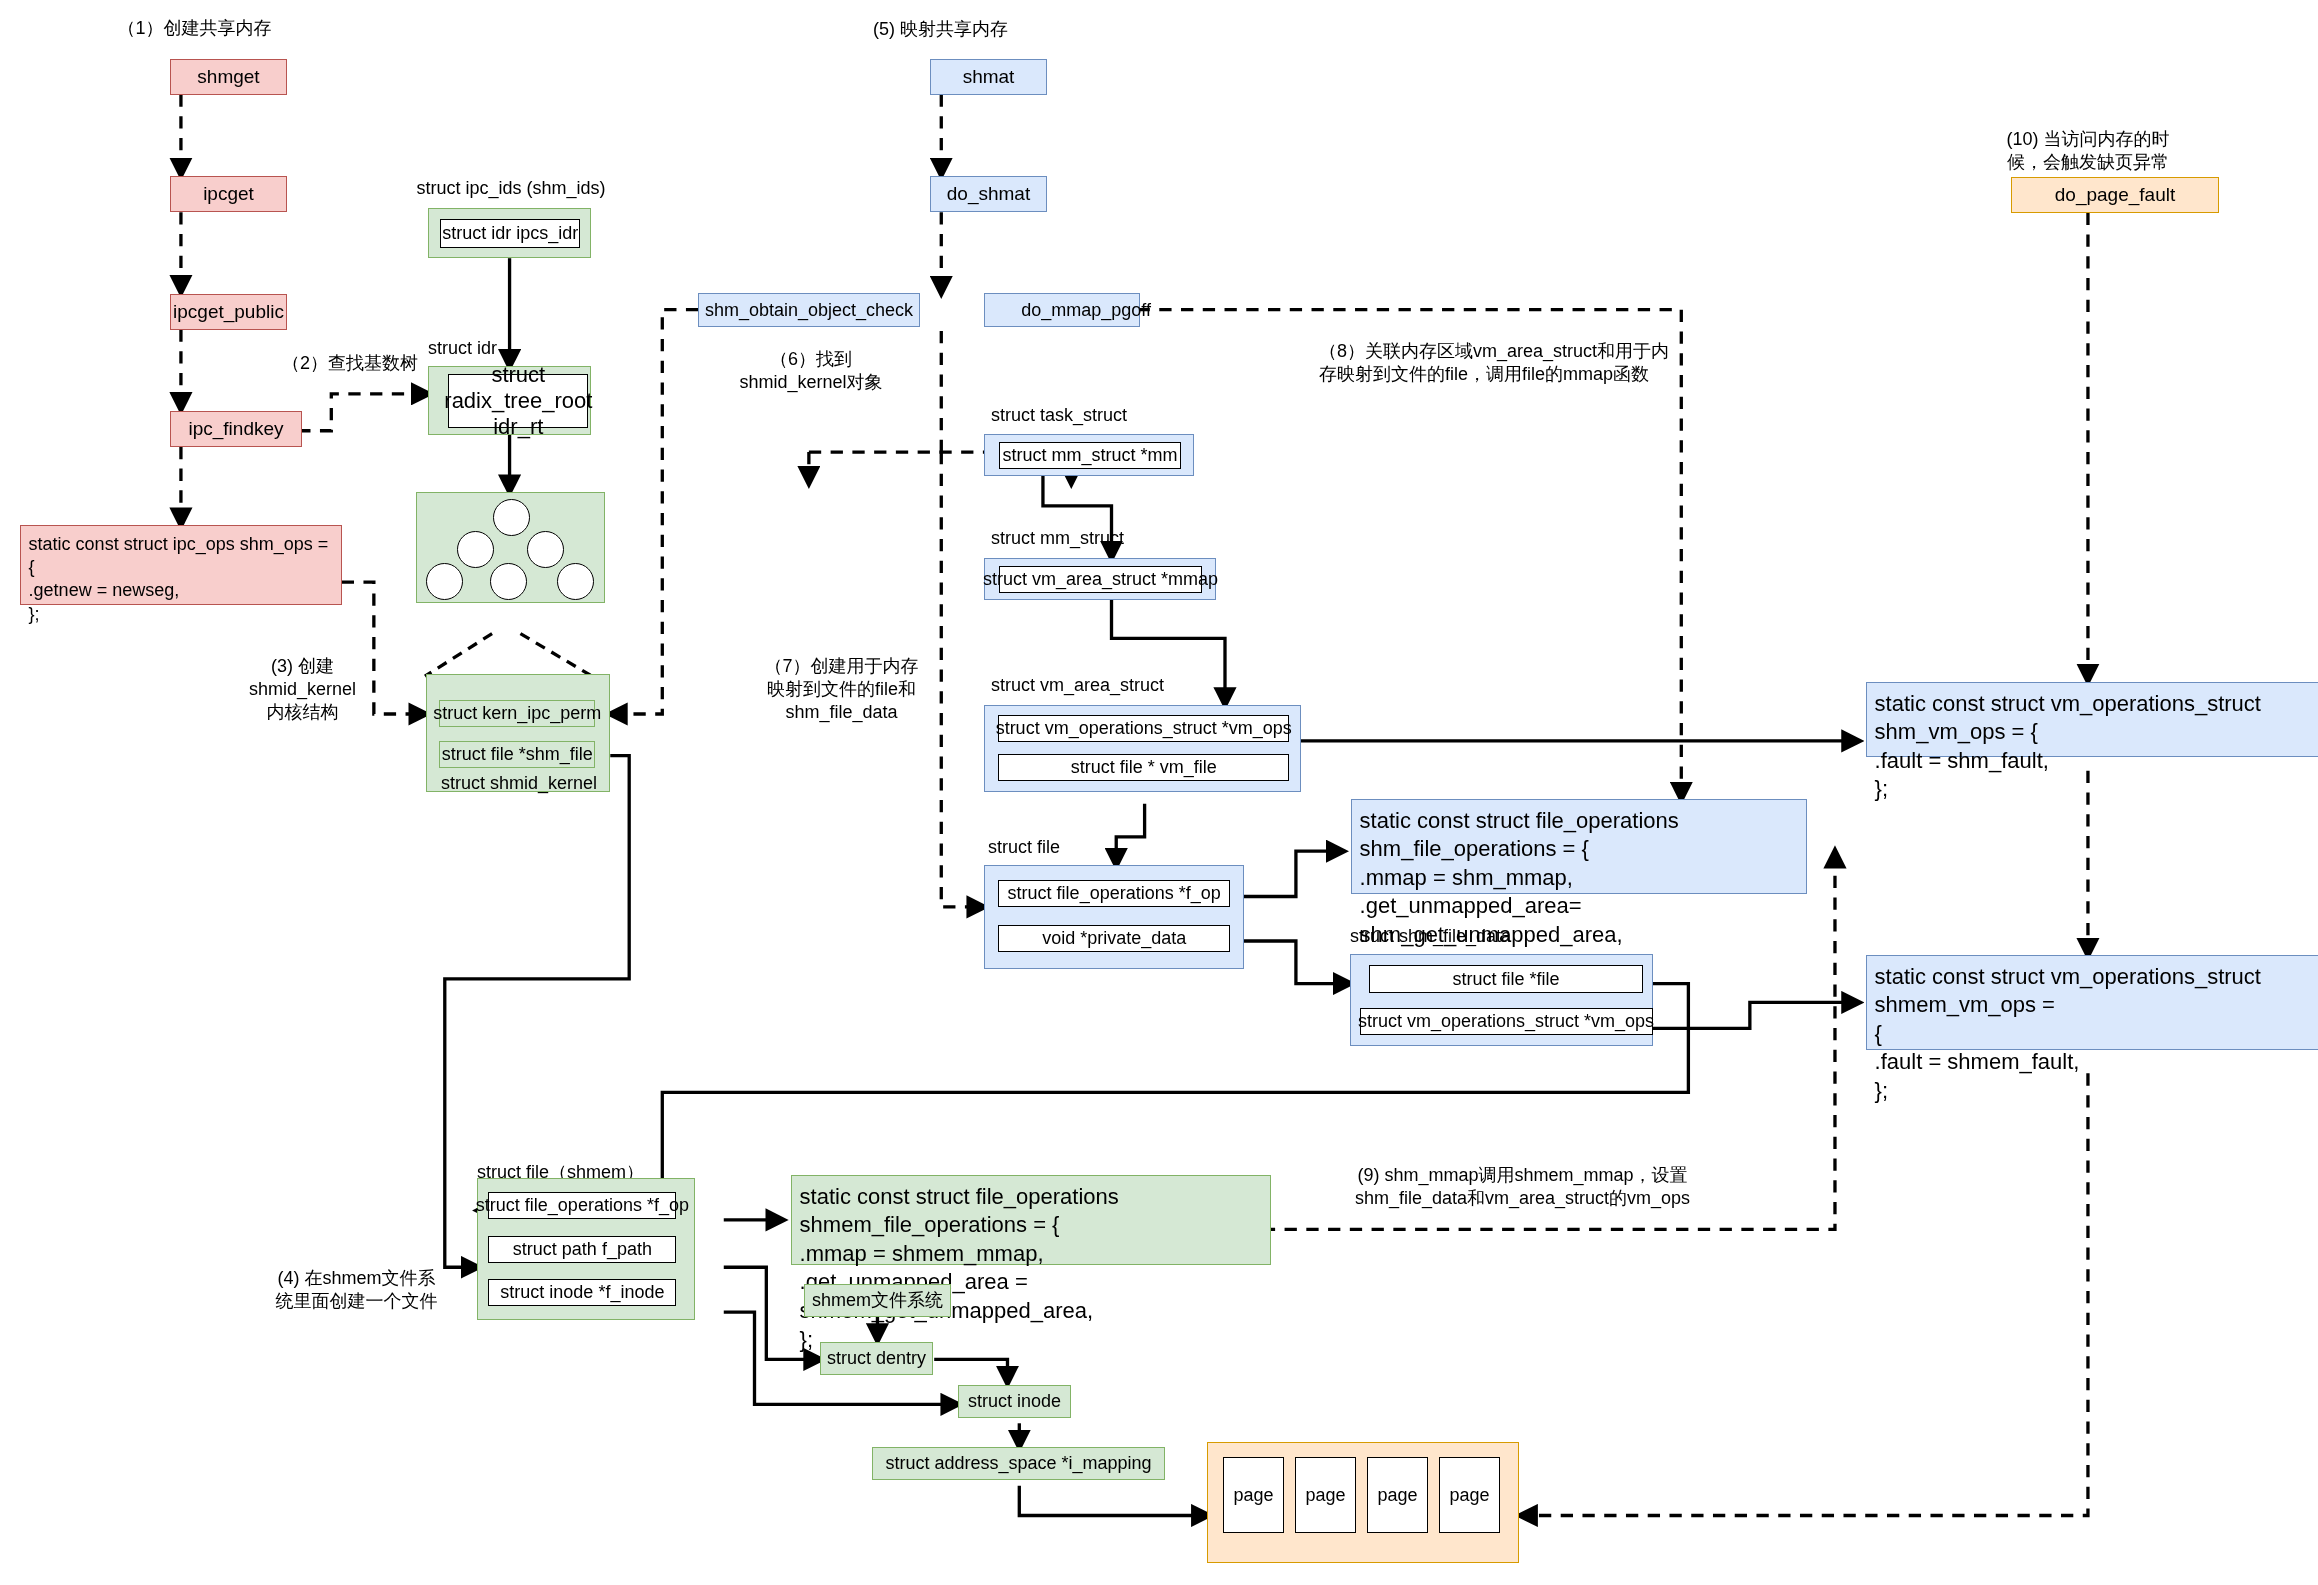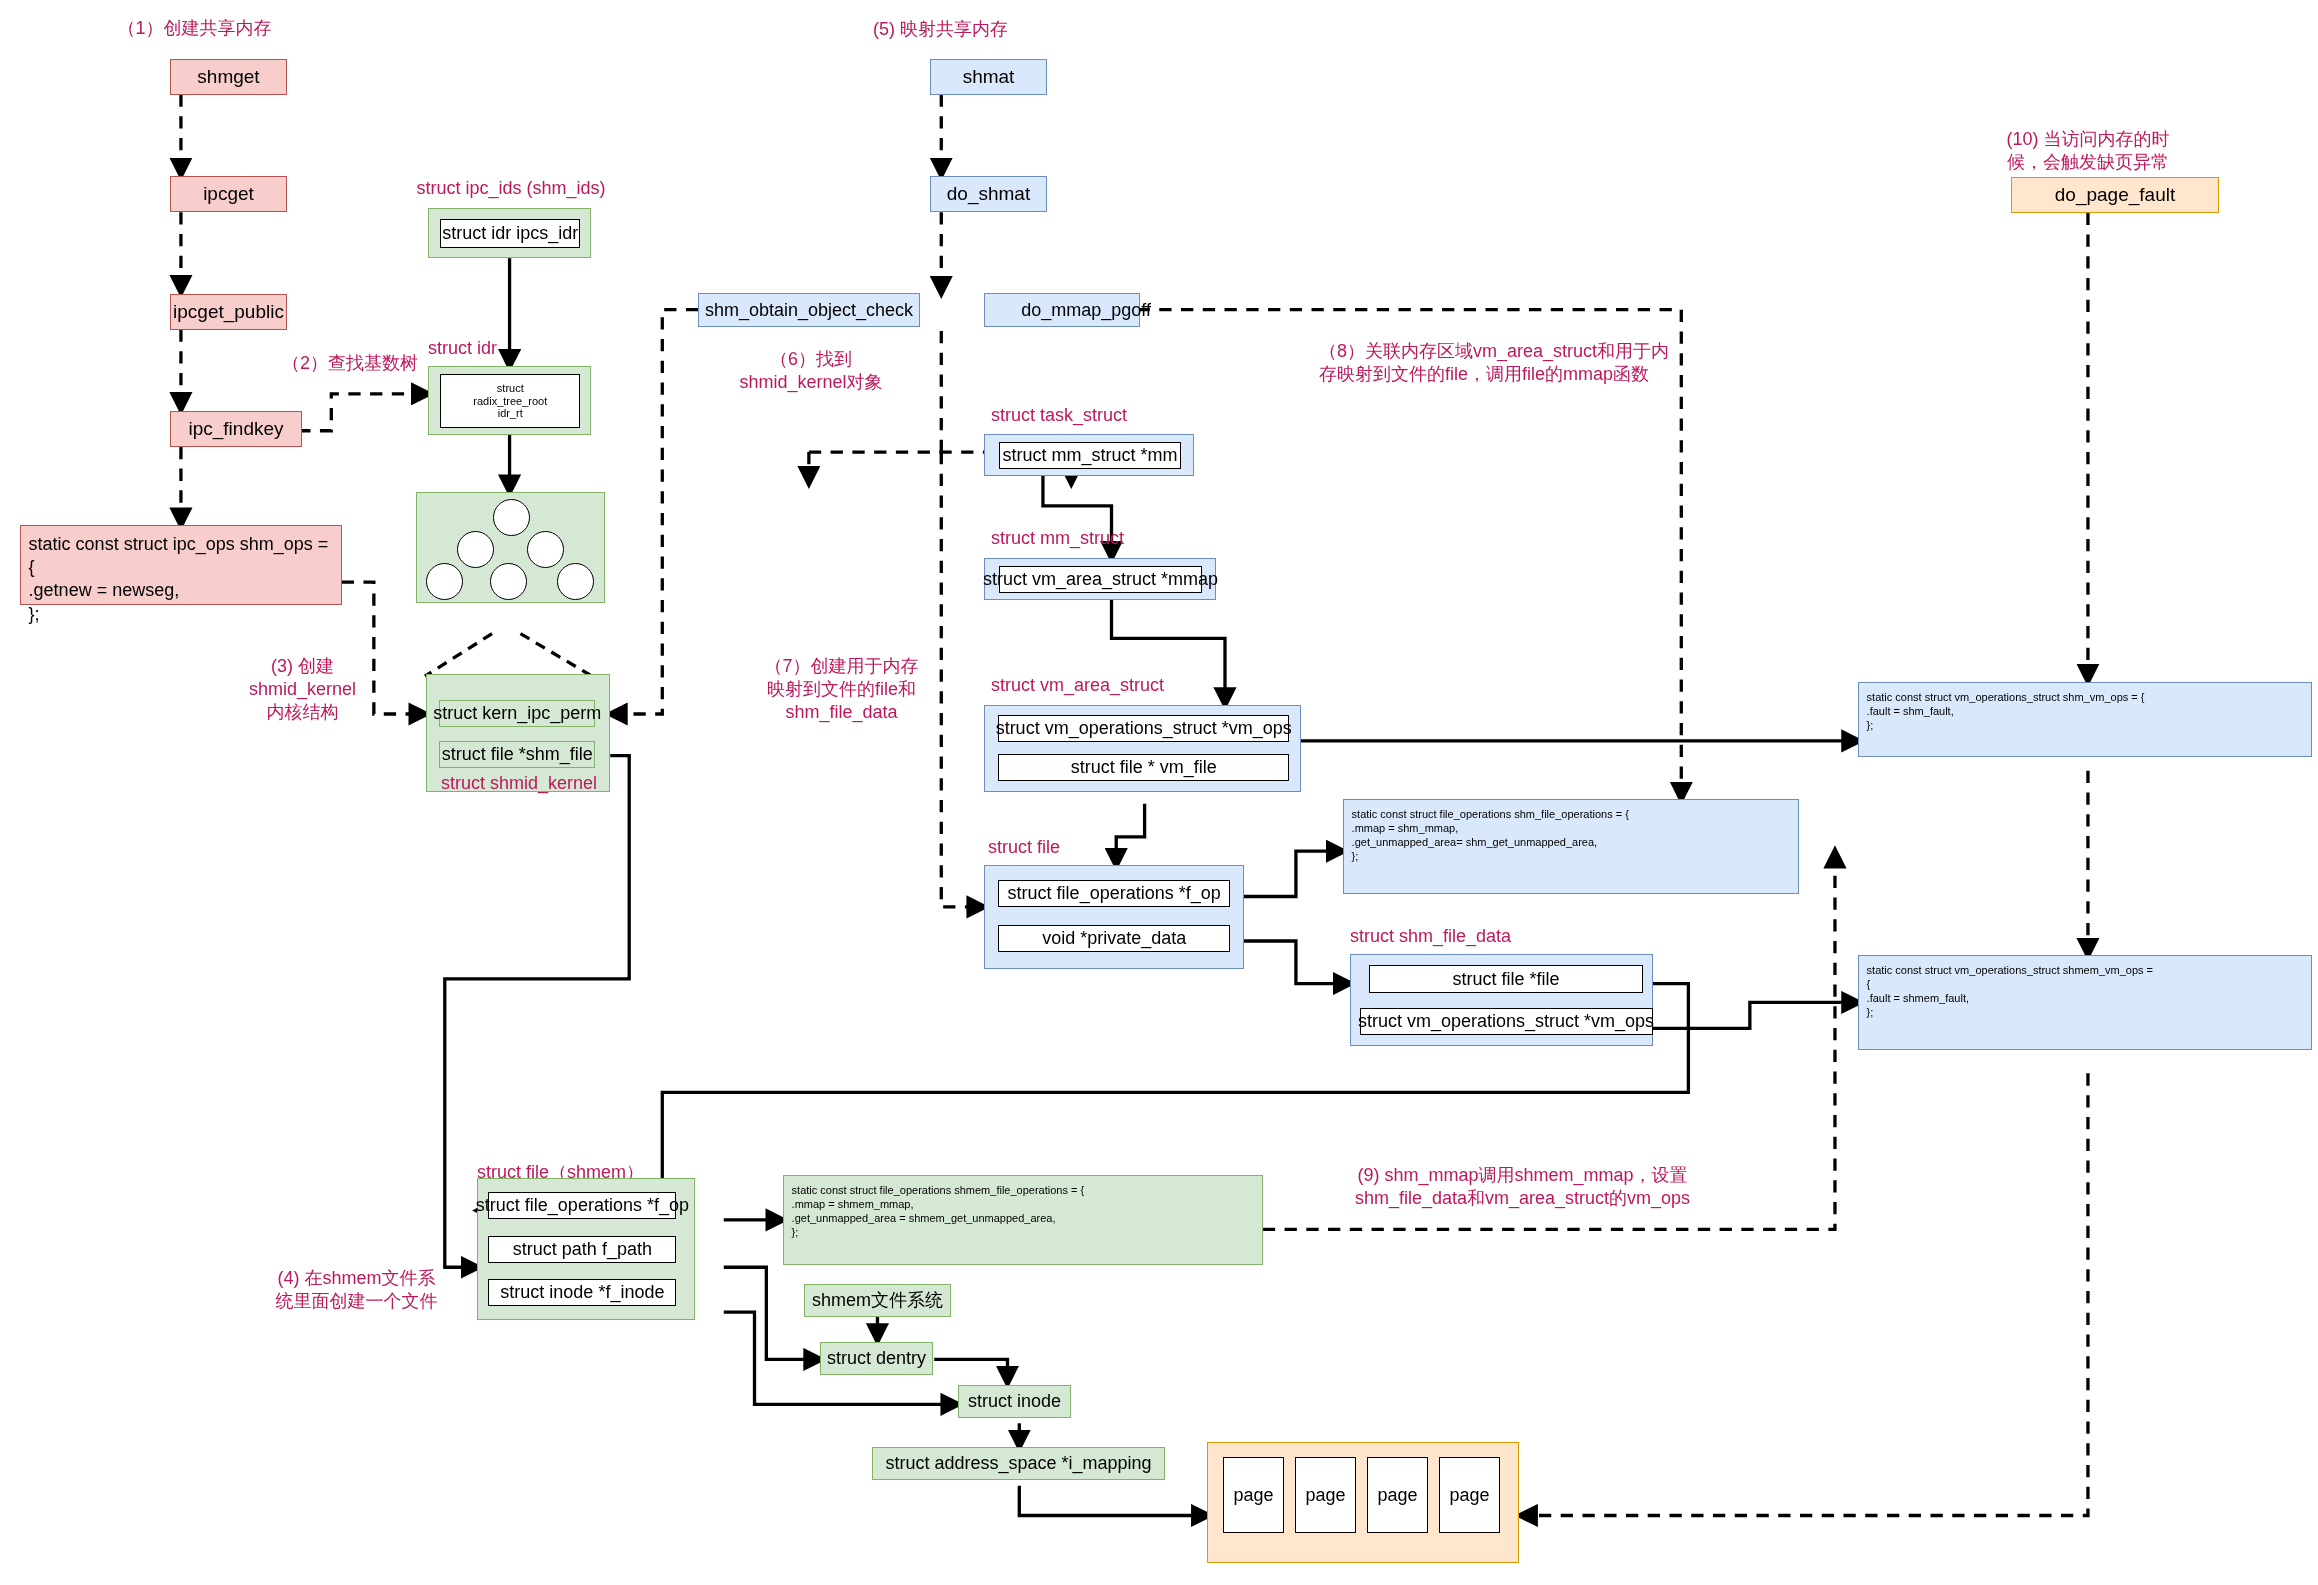--- a/index.html
+++ b/index.html
@@ -75,34 +75,34 @@
     padding:6.6px 7.6px 4.7px 7.6px;
     white-space:pre-line;
     line-height:1.30;
   }
   
   .caption{
     position:absolute;
     text-align:center;
     line-height:1.28;
     white-space:pre-line;
-    color:#be185d;
+    color:#000000;
   }
   .caption.left{text-align:left;}
   
   .circle{
     position:absolute;
     box-sizing:border-box;
     border:1.9px solid #000;
     background:#ffffff;
     border-radius:50%;
   }
   .fs40{font-size:19px;margin-left:48px;}
   .fs38{font-size:18px;}
-  .fs36{font-size:11px;}
+  .fs36{font-size:22px;margin-left:8px;}
 </style>
 </head>
 <body>
 
 <div id="canvas">
 
   <svg class="edges" viewBox="0 0 4903 3352" xmlns="http://www.w3.org/2000/svg">
     <defs>
       <marker id="arrow" viewBox="0 0 12 12" refX="9" refY="6" markerWidth="7" markerHeight="7" orient="auto-start-reverse">
         <path d="M 0 0 L 12 6 L 0 12 z" fill="#000"></path>

